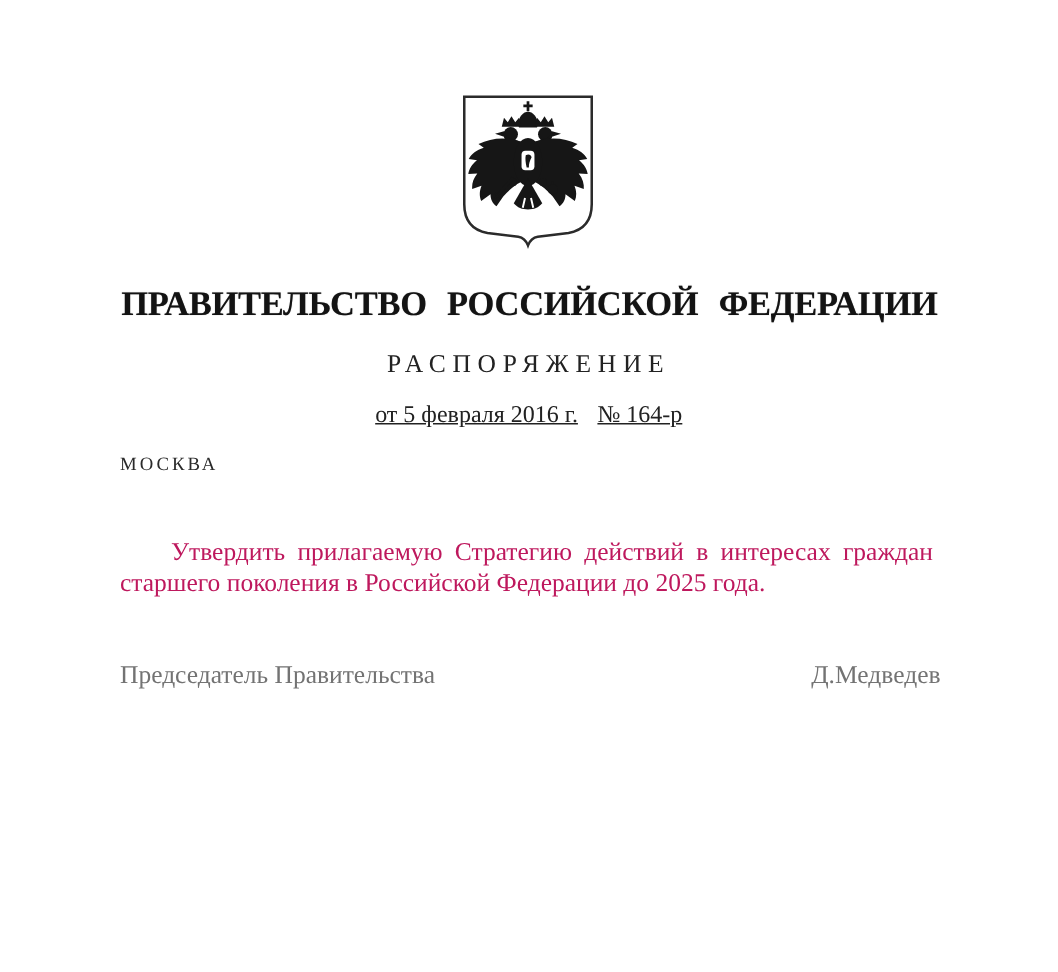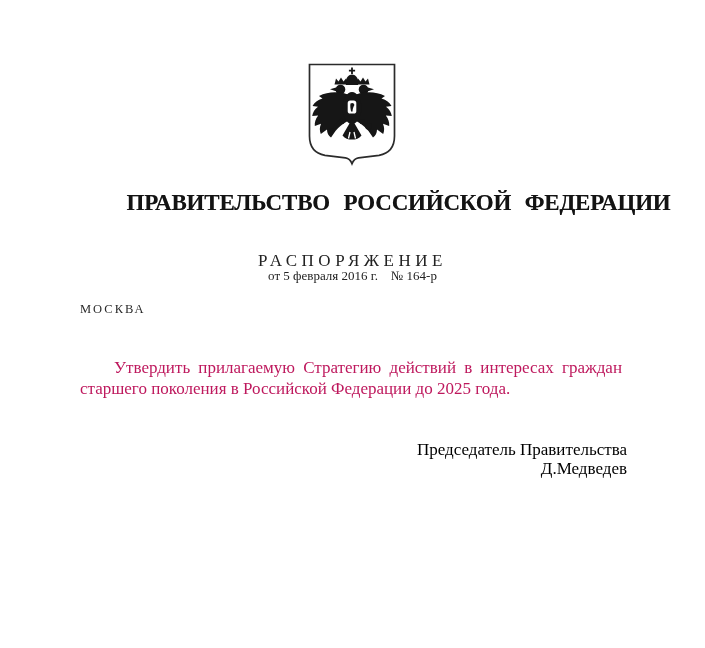--- a/index.html
+++ b/index.html
@@ -21,50 +21,49 @@
     left: 308px;
     top: 63px;
     width: 88px;
     height: 106px;
   }
   .title {
     position: absolute;
     left: 80px;
     top: 190px;
     width: 545px;
-    text-align: center;
+    text-align: right;
     font-size: 23px;
     font-weight: 700;
     letter-spacing: -0.2px;
     word-spacing: 8px;
     color: #131313;
     white-space: nowrap;
     text-shadow: 0 0 0.5px rgba(19,19,19,0.55);
-    margin-left: 46px;
   }
   .doc-type {
     position: absolute;
     left: 80px;
     top: 233px;
     width: 545px;
     text-align: center;
     font-size: 17px;
     letter-spacing: 4.5px;
     color: #222222;
-    margin-top: 18px;
   }
   .date-line {
     position: absolute;
     left: 80px;
     top: 268px;
     width: 545px;
     text-align: center;
-    font-size: 13px;
+    font-size: 16px;
     color: #222222;
     white-space: nowrap;
+    text-decoration: underline;
   }
   .doc-number {
     margin-left: 13px;
   }
   .city {
     position: absolute;
     left: 80px;
     top: 302px;
     width: 545px;
     font-size: 12.5px;
@@ -85,22 +84,21 @@
   .signature {
     position: absolute;
     left: 80px;
     top: 441px;
     width: 547px;
     display: flex;
     justify-content: space-between;
     align-items: flex-end;
     font-size: 17px;
     line-height: 18.5px;
-    color: #000000;
-    flex-direction: column;
+    color: #737373;
   }
   .sig-line2 {
     padding-left: 25px;
   }
 </style>
 </head>
 <body>
 
 <div class="page">
 

